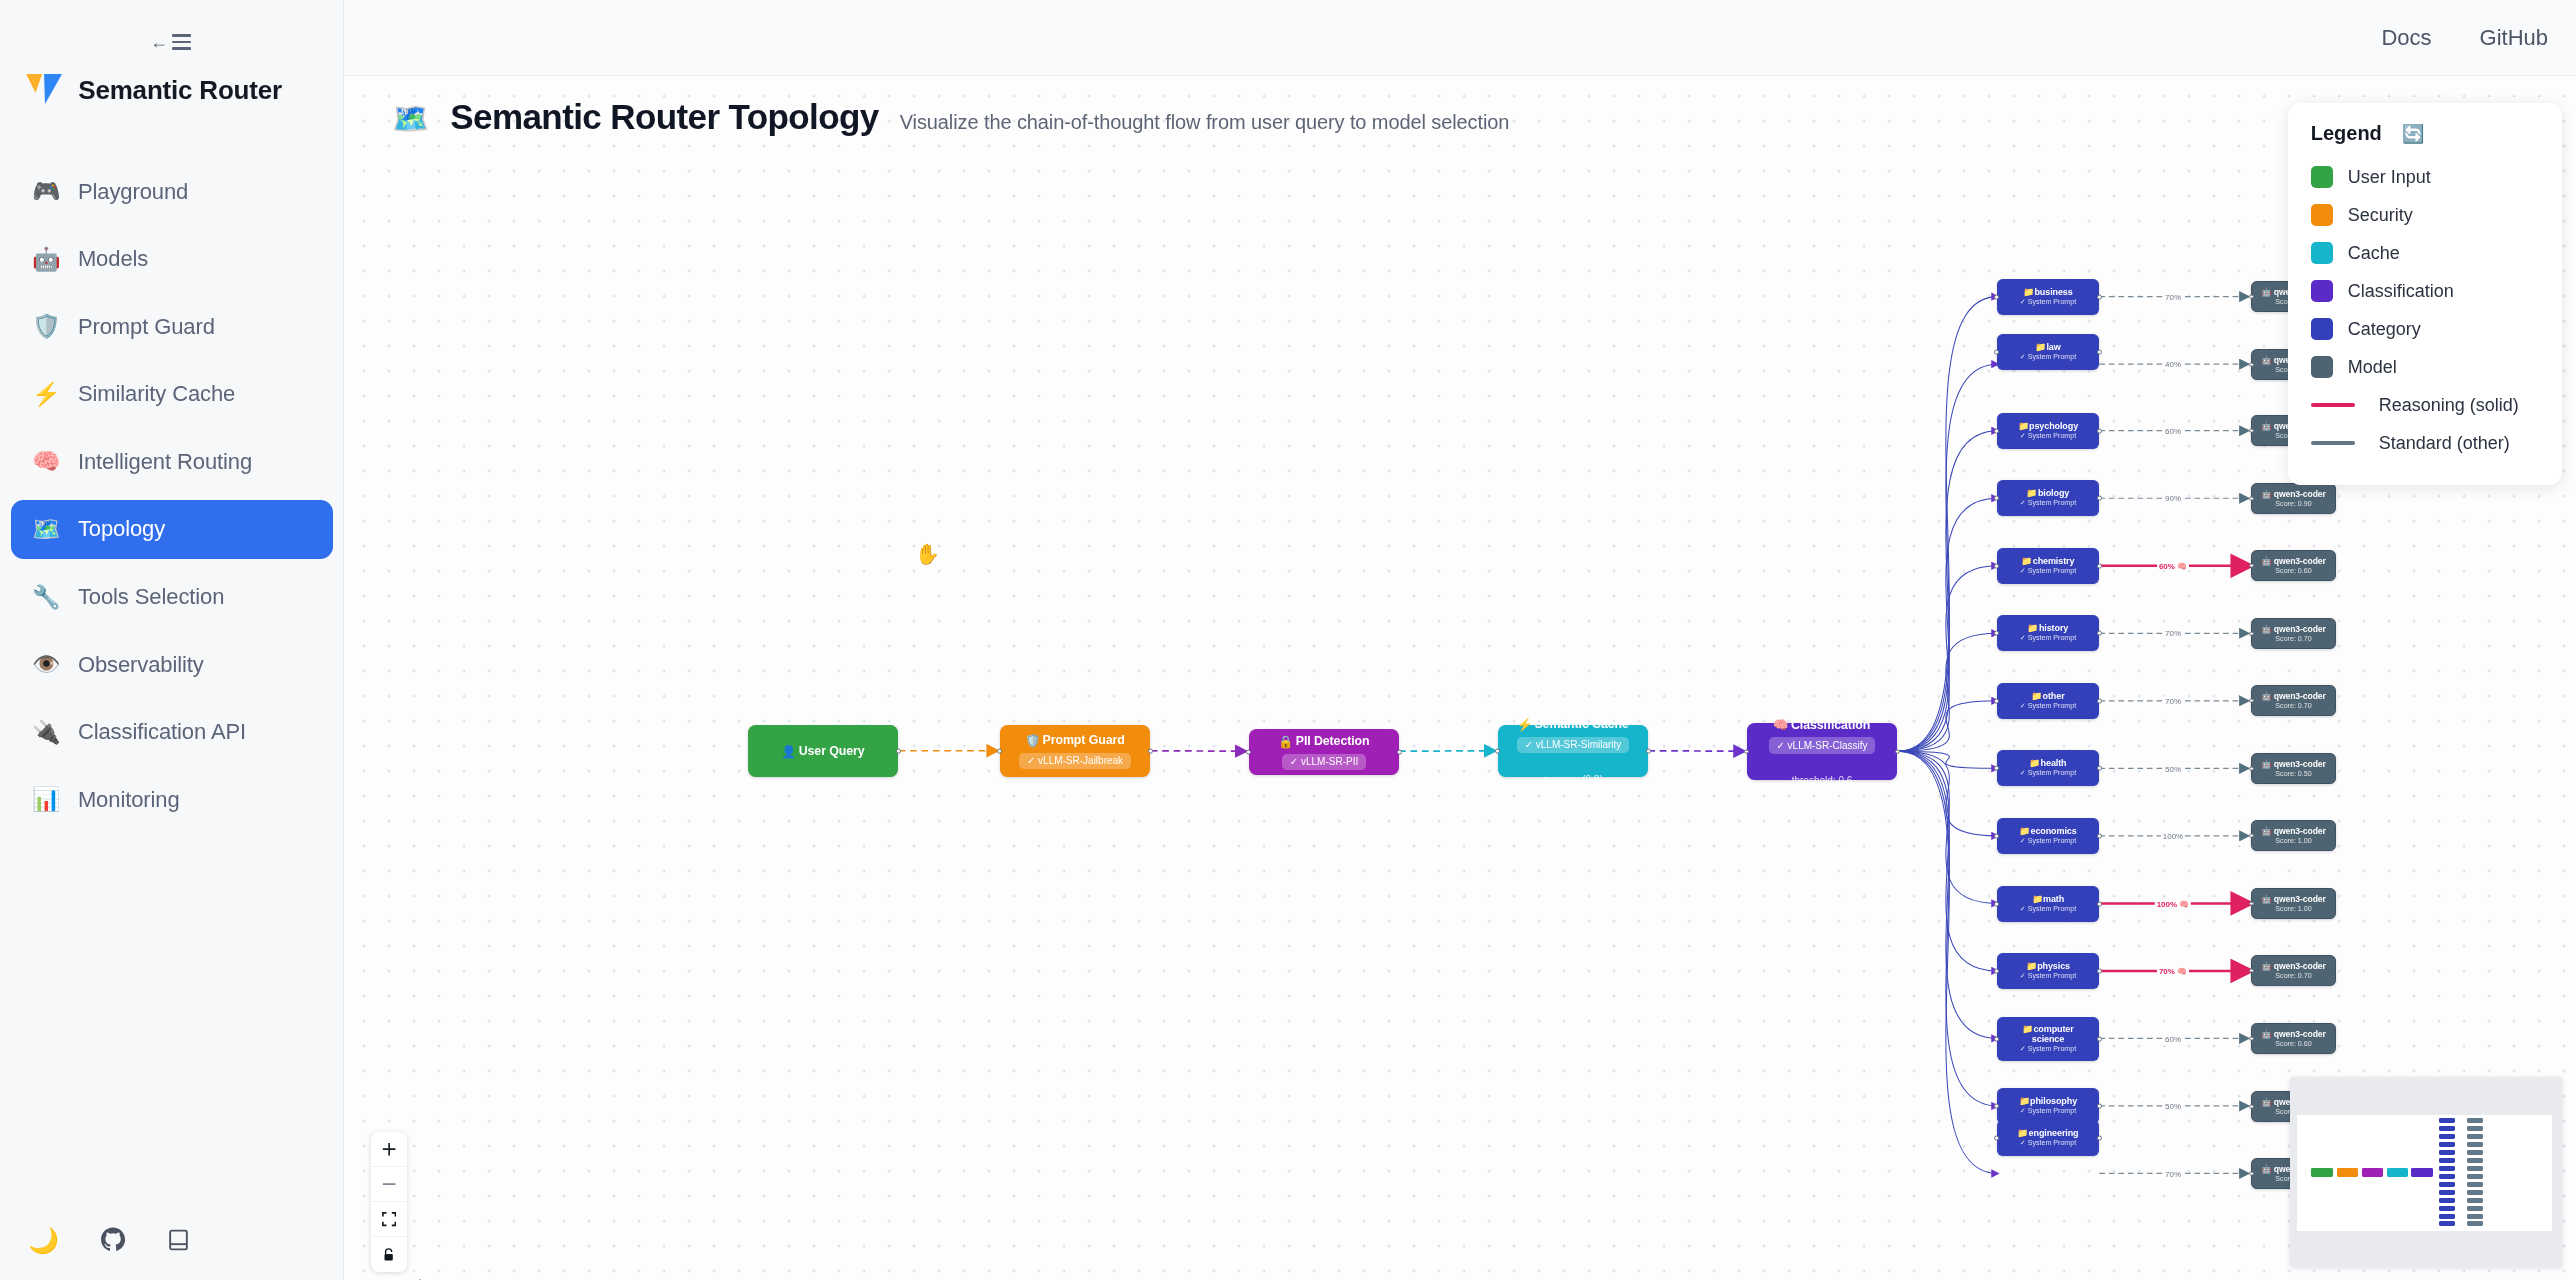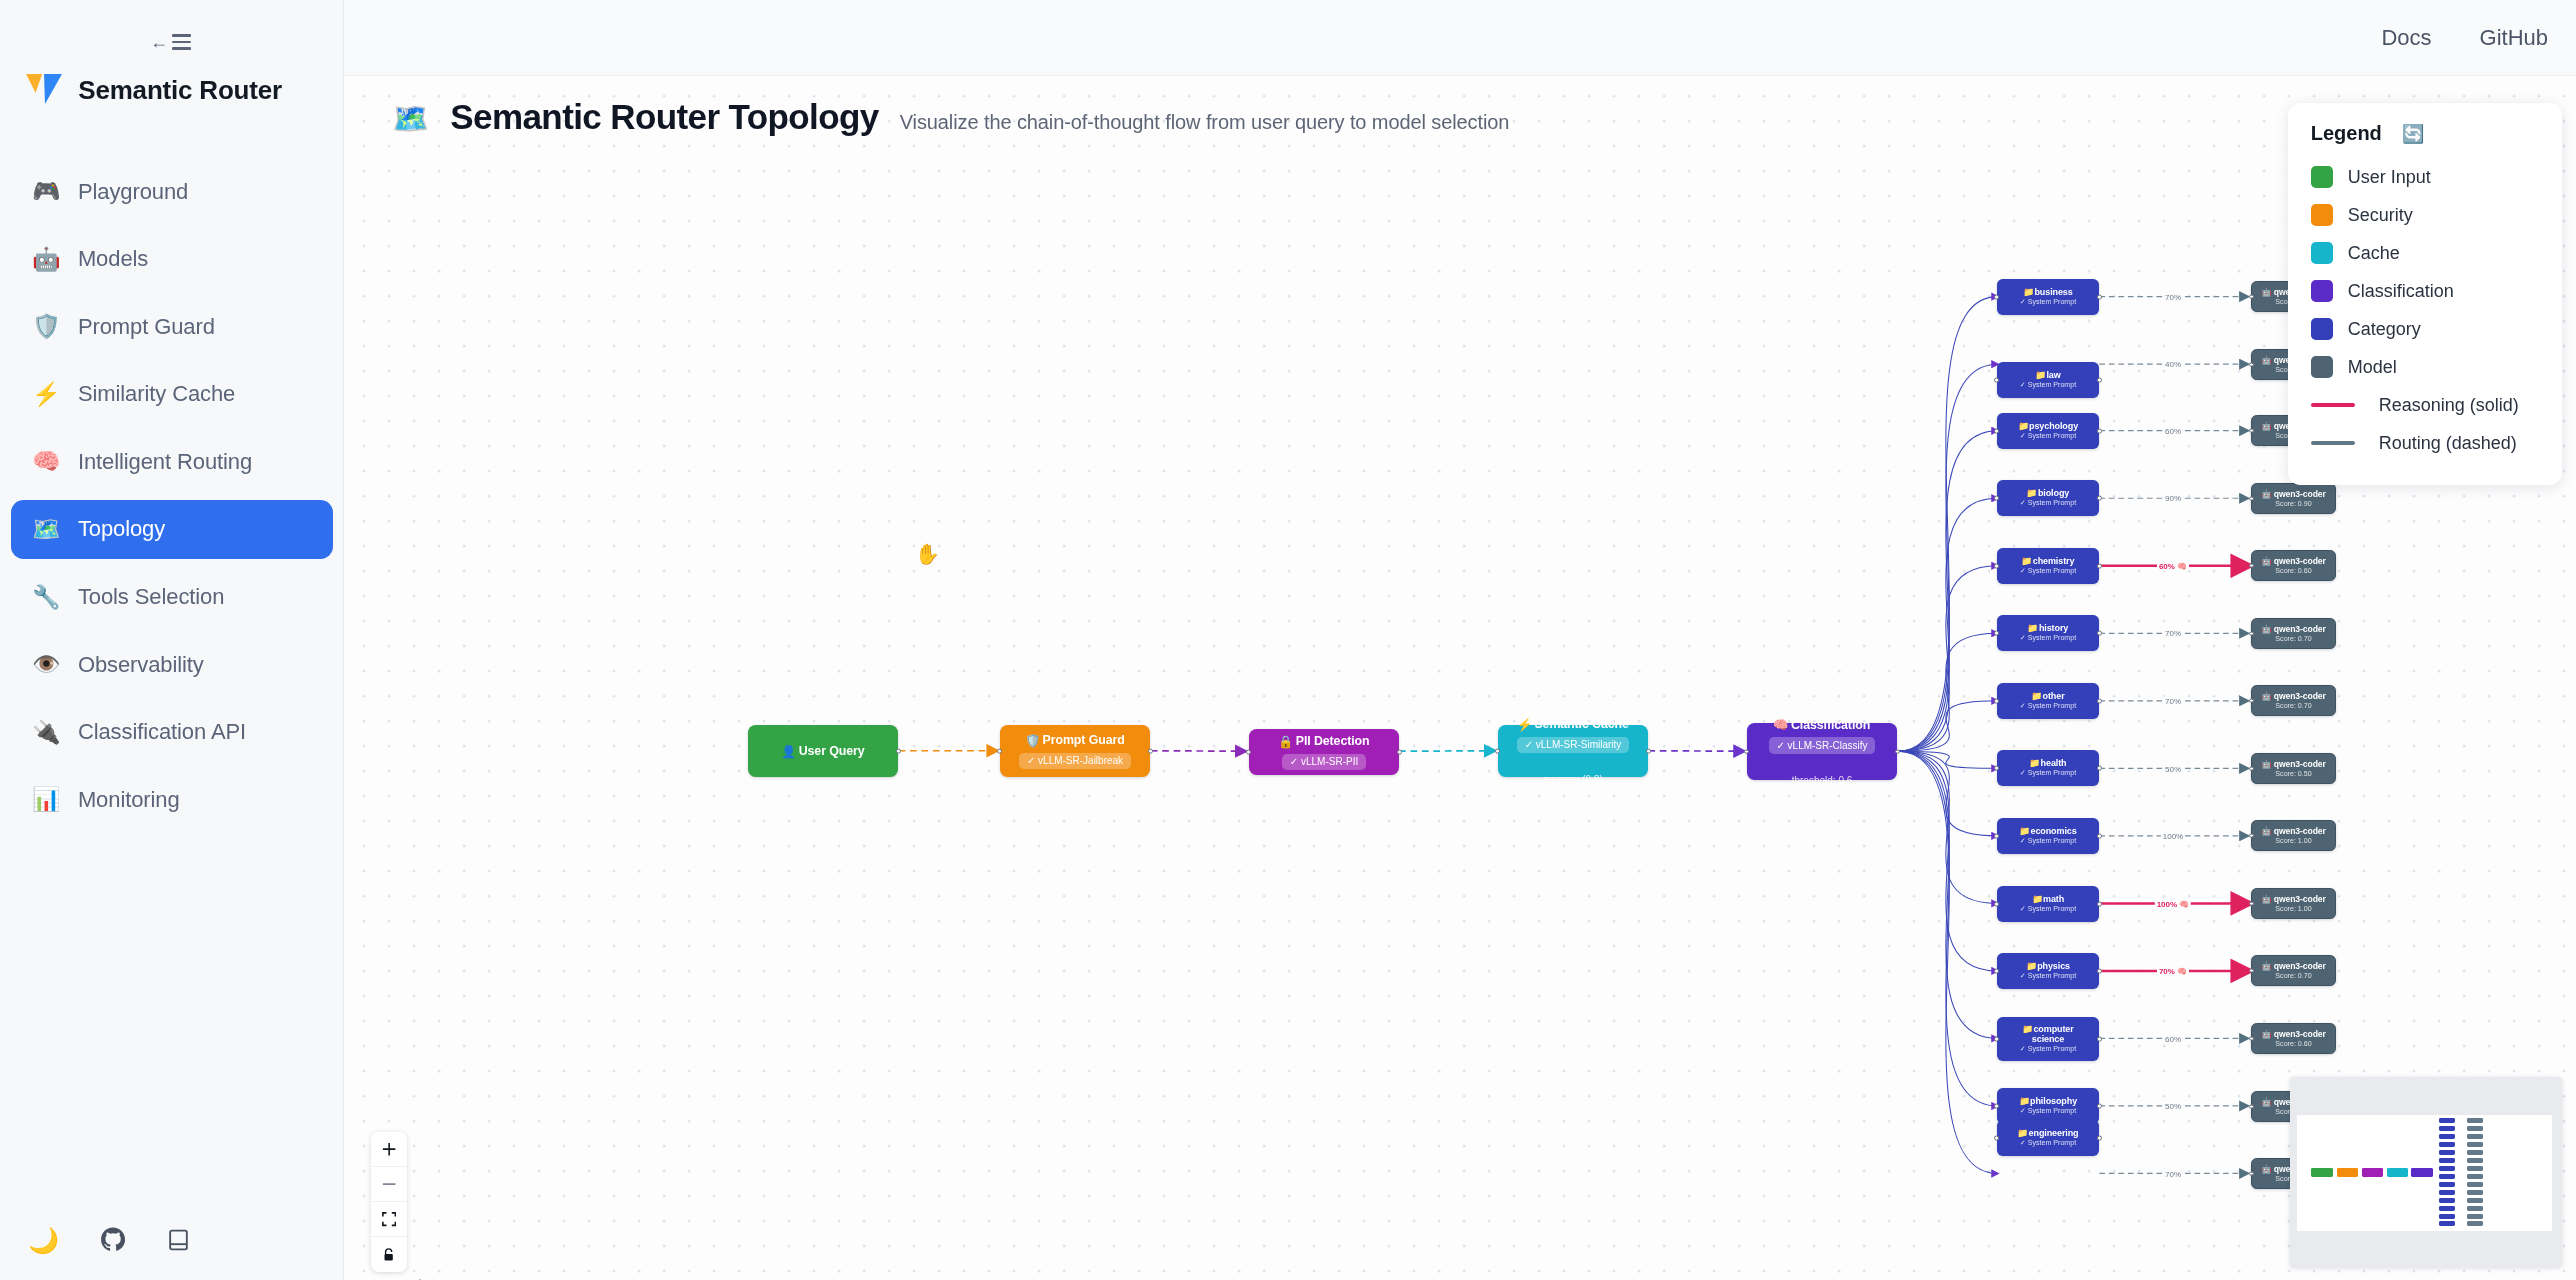--- a/index.html
+++ b/index.html
@@ -401,21 +401,21 @@
           </div>
           <div class="node model" style="left: 1907px; top: 205px;">
             <div class="n-title">
               <span>🤖</span>
               <span>qwen3-coder</span>
             </div>
             <div class="n-sub">Score: 0.70</div>
             <span class="handle l"></span>
           </div>
           <div style="position: absolute; transform: translate(-50%, -50%); font-size: 8px; white-space: nowrap; padding: 0px 1.9px; background: rgb(253, 253, 254); color: rgb(108, 120, 133); left: 1829px; top: 221px;">70%</div>
-          <div class="node cat" style="left: 1653px; top: 286px;">
+          <div class="node cat" style="left: 1653px; top: 258px;">
             <div class="n-title">
               <span class="ct-label">📁law</span>
             </div>
             <div class="n-sub">✓ System Prompt</div>
             <span class="handle l"></span>
             <span class="handle r"></span>
           </div>
           <div class="node model" style="left: 1907px; top: 273px;">
             <div class="n-title">
               <span>🤖</span>
@@ -664,21 +664,21 @@
         <div class="lg-row edge">
           <span class="lg-line-wrap">
             <span class="lg-line" style="background:#e0215f"></span>
           </span>
           <span class="lg-label">Reasoning (solid)</span>
         </div>
         <div class="lg-row edge">
           <span class="lg-line-wrap">
             <span class="lg-line" style="background:#627786"></span>
           </span>
-          <span class="lg-label">Routing (dashed)</span>
+          <span class="lg-label">Standard (other)</span>
         </div>
       </div>
 
       <div id="controls">
         <div class="ctl">
           <svg width="14.3" height="14.3" viewBox="0 0 16 16" aria-hidden="true">
               <path d="M8 1v14M1 8h14" stroke="#11161f" stroke-width="1.8"></path>
             </svg>
         </div>
         <div class="ctl">

